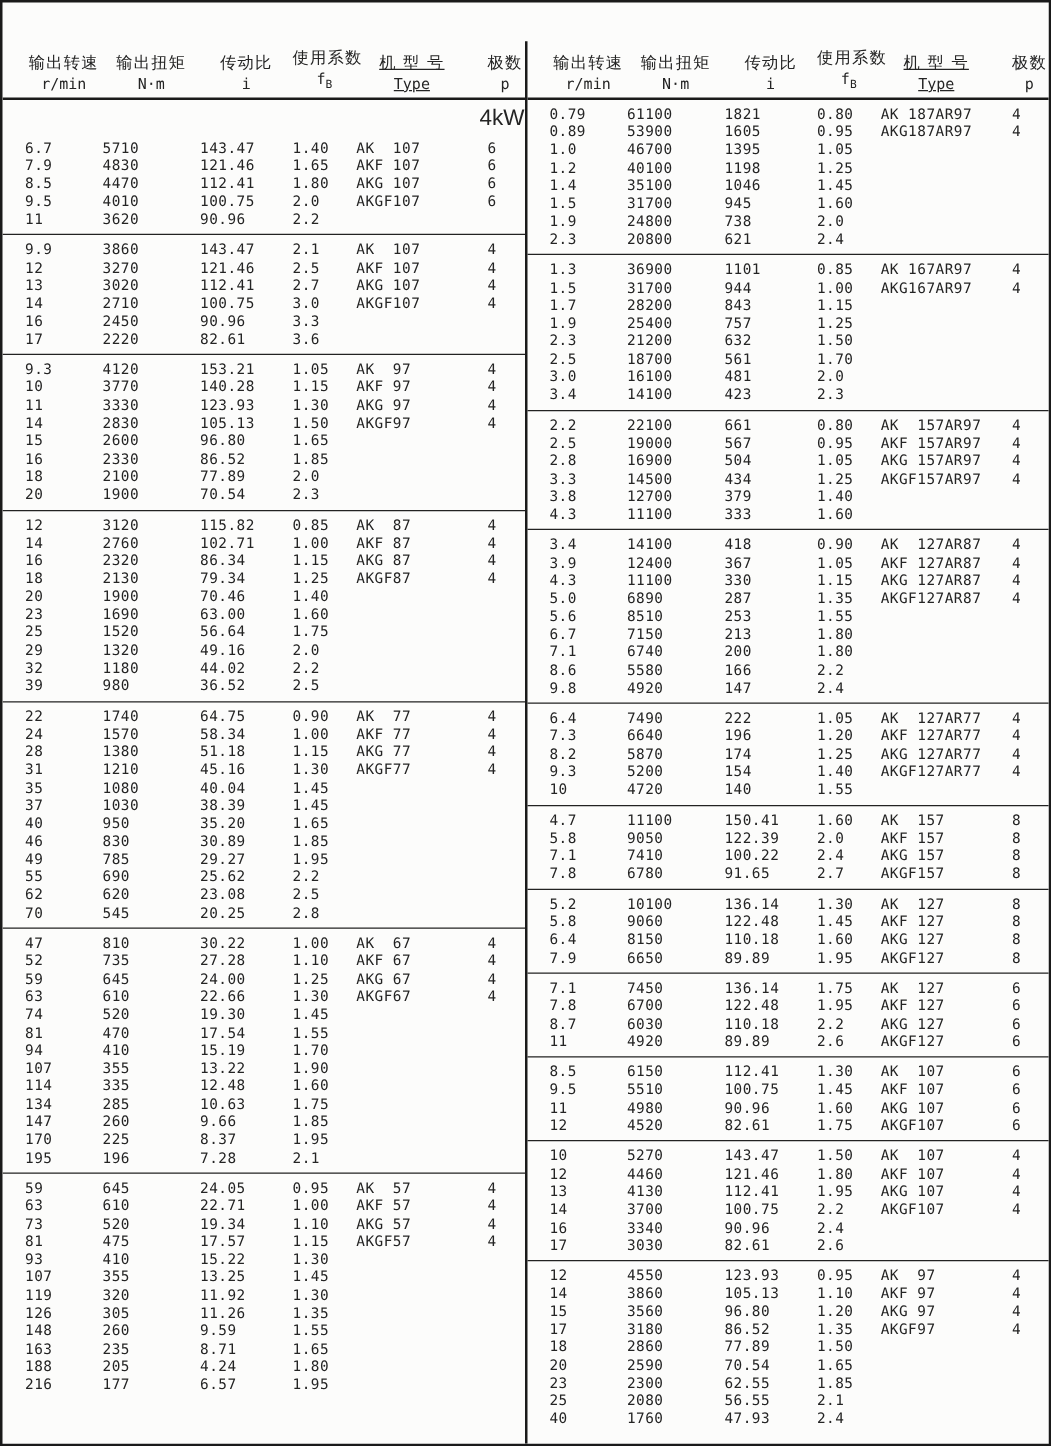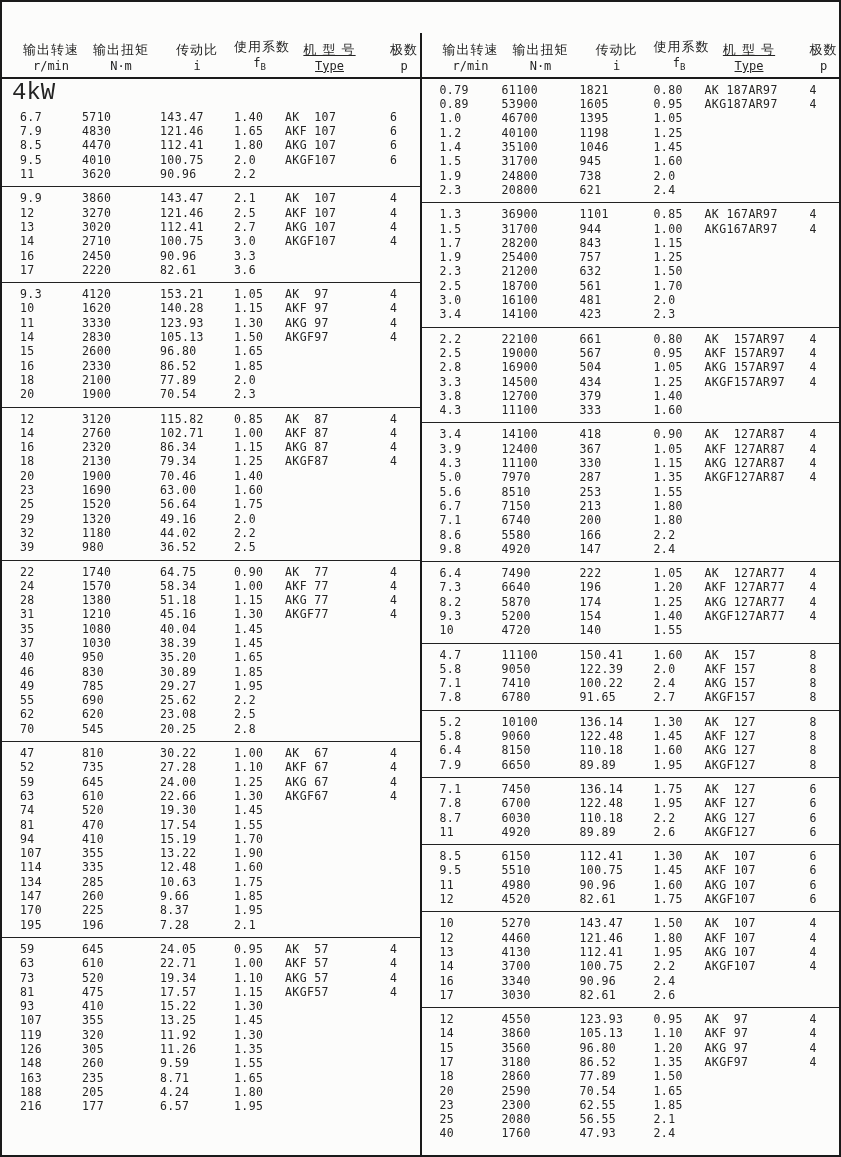--- a/index.html
+++ b/index.html
@@ -23,24 +23,24 @@
   }
   .hc{text-align:center;line-height:1.25;}
   .hz{font-family:"DejaVu Sans", sans-serif;font-size:13px;letter-spacing:1px;white-space:nowrap;}
   .hu{font-size:12px;margin-top:1px;}
   .hu sub{font-size:9px;}
   .hc-4{padding-right:16px;text-decoration:underline;}
   .hc-5{padding-right:12px;}
 
   
   .power{
-    font-family:Liberation Mono, monospace;
-    font-size:24px;
+    font-family:Liberation Sans, sans-serif;
+    font-size:18px;
     padding:3px 0 2px 10px;
-    height:22px;line-height:22px;
+    height:22px;line-height:22px;text-align:right;
   }
   .power.bordered{border-bottom:1.5px solid #222;}
 
   
   .groups{flex:1;display:flex;flex-direction:column;}
   .group{border-bottom:1.5px solid #222;padding:4px 0 5px 0;}
   .groups > .group:last-child{border-bottom:none;}
   .row{
     display:grid;
     grid-template-columns:62px 78px 74px 51px 105px 1fr;
@@ -95,21 +95,21 @@
         <div class="group">
           <div class="row"><span class="cell c0">9.9</span><span class="cell c1">3860</span><span class="cell c2">143.47</span><span class="cell c3">2.1</span><span class="cell c4">AK  107</span><span class="cell c5">4</span></div>
           <div class="row"><span class="cell c0">12</span><span class="cell c1">3270</span><span class="cell c2">121.46</span><span class="cell c3">2.5</span><span class="cell c4">AKF 107</span><span class="cell c5">4</span></div>
           <div class="row"><span class="cell c0">13</span><span class="cell c1">3020</span><span class="cell c2">112.41</span><span class="cell c3">2.7</span><span class="cell c4">AKG 107</span><span class="cell c5">4</span></div>
           <div class="row"><span class="cell c0">14</span><span class="cell c1">2710</span><span class="cell c2">100.75</span><span class="cell c3">3.0</span><span class="cell c4">AKGF107</span><span class="cell c5">4</span></div>
           <div class="row"><span class="cell c0">16</span><span class="cell c1">2450</span><span class="cell c2">90.96</span><span class="cell c3">3.3</span><span class="cell c4"></span><span class="cell c5"></span></div>
           <div class="row"><span class="cell c0">17</span><span class="cell c1">2220</span><span class="cell c2">82.61</span><span class="cell c3">3.6</span><span class="cell c4"></span><span class="cell c5"></span></div>
         </div>
         <div class="group">
           <div class="row"><span class="cell c0">9.3</span><span class="cell c1">4120</span><span class="cell c2">153.21</span><span class="cell c3">1.05</span><span class="cell c4">AK  97</span><span class="cell c5">4</span></div>
-          <div class="row"><span class="cell c0">10</span><span class="cell c1">1620</span><span class="cell c2">140.28</span><span class="cell c3">1.15</span><span class="cell c4">AKF 97</span><span class="cell c5">4</span></div>
+          <div class="row"><span class="cell c0">10</span><span class="cell c1">3770</span><span class="cell c2">140.28</span><span class="cell c3">1.15</span><span class="cell c4">AKF 97</span><span class="cell c5">4</span></div>
           <div class="row"><span class="cell c0">11</span><span class="cell c1">3330</span><span class="cell c2">123.93</span><span class="cell c3">1.30</span><span class="cell c4">AKG 97</span><span class="cell c5">4</span></div>
           <div class="row"><span class="cell c0">14</span><span class="cell c1">2830</span><span class="cell c2">105.13</span><span class="cell c3">1.50</span><span class="cell c4">AKGF97</span><span class="cell c5">4</span></div>
           <div class="row"><span class="cell c0">15</span><span class="cell c1">2600</span><span class="cell c2">96.80</span><span class="cell c3">1.65</span><span class="cell c4"></span><span class="cell c5"></span></div>
           <div class="row"><span class="cell c0">16</span><span class="cell c1">2330</span><span class="cell c2">86.52</span><span class="cell c3">1.85</span><span class="cell c4"></span><span class="cell c5"></span></div>
           <div class="row"><span class="cell c0">18</span><span class="cell c1">2100</span><span class="cell c2">77.89</span><span class="cell c3">2.0</span><span class="cell c4"></span><span class="cell c5"></span></div>
           <div class="row"><span class="cell c0">20</span><span class="cell c1">1900</span><span class="cell c2">70.54</span><span class="cell c3">2.3</span><span class="cell c4"></span><span class="cell c5"></span></div>
         </div>
         <div class="group">
           <div class="row"><span class="cell c0">12</span><span class="cell c1">3120</span><span class="cell c2">115.82</span><span class="cell c3">0.85</span><span class="cell c4">AK  87</span><span class="cell c5">4</span></div>
           <div class="row"><span class="cell c0">14</span><span class="cell c1">2760</span><span class="cell c2">102.71</span><span class="cell c3">1.00</span><span class="cell c4">AKF 87</span><span class="cell c5">4</span></div>
@@ -221,21 +221,21 @@
           <div class="row"><span class="cell c0">2.5</span><span class="cell c1">19000</span><span class="cell c2">567</span><span class="cell c3">0.95</span><span class="cell c4">AKF 157AR97</span><span class="cell c5">4</span></div>
           <div class="row"><span class="cell c0">2.8</span><span class="cell c1">16900</span><span class="cell c2">504</span><span class="cell c3">1.05</span><span class="cell c4">AKG 157AR97</span><span class="cell c5">4</span></div>
           <div class="row"><span class="cell c0">3.3</span><span class="cell c1">14500</span><span class="cell c2">434</span><span class="cell c3">1.25</span><span class="cell c4">AKGF157AR97</span><span class="cell c5">4</span></div>
           <div class="row"><span class="cell c0">3.8</span><span class="cell c1">12700</span><span class="cell c2">379</span><span class="cell c3">1.40</span><span class="cell c4"></span><span class="cell c5"></span></div>
           <div class="row"><span class="cell c0">4.3</span><span class="cell c1">11100</span><span class="cell c2">333</span><span class="cell c3">1.60</span><span class="cell c4"></span><span class="cell c5"></span></div>
         </div>
         <div class="group">
           <div class="row"><span class="cell c0">3.4</span><span class="cell c1">14100</span><span class="cell c2">418</span><span class="cell c3">0.90</span><span class="cell c4">AK  127AR87</span><span class="cell c5">4</span></div>
           <div class="row"><span class="cell c0">3.9</span><span class="cell c1">12400</span><span class="cell c2">367</span><span class="cell c3">1.05</span><span class="cell c4">AKF 127AR87</span><span class="cell c5">4</span></div>
           <div class="row"><span class="cell c0">4.3</span><span class="cell c1">11100</span><span class="cell c2">330</span><span class="cell c3">1.15</span><span class="cell c4">AKG 127AR87</span><span class="cell c5">4</span></div>
-          <div class="row"><span class="cell c0">5.0</span><span class="cell c1">7970</span><span class="cell c2">287</span><span class="cell c3">1.35</span><span class="cell c4">AKGF127AR87</span><span class="cell c5">4</span></div>
+          <div class="row"><span class="cell c0">5.0</span><span class="cell c1">6890</span><span class="cell c2">287</span><span class="cell c3">1.35</span><span class="cell c4">AKGF127AR87</span><span class="cell c5">4</span></div>
           <div class="row"><span class="cell c0">5.6</span><span class="cell c1">8510</span><span class="cell c2">253</span><span class="cell c3">1.55</span><span class="cell c4"></span><span class="cell c5"></span></div>
           <div class="row"><span class="cell c0">6.7</span><span class="cell c1">7150</span><span class="cell c2">213</span><span class="cell c3">1.80</span><span class="cell c4"></span><span class="cell c5"></span></div>
           <div class="row"><span class="cell c0">7.1</span><span class="cell c1">6740</span><span class="cell c2">200</span><span class="cell c3">1.80</span><span class="cell c4"></span><span class="cell c5"></span></div>
           <div class="row"><span class="cell c0">8.6</span><span class="cell c1">5580</span><span class="cell c2">166</span><span class="cell c3">2.2</span><span class="cell c4"></span><span class="cell c5"></span></div>
           <div class="row"><span class="cell c0">9.8</span><span class="cell c1">4920</span><span class="cell c2">147</span><span class="cell c3">2.4</span><span class="cell c4"></span><span class="cell c5"></span></div>
         </div>
         <div class="group">
           <div class="row"><span class="cell c0">6.4</span><span class="cell c1">7490</span><span class="cell c2">222</span><span class="cell c3">1.05</span><span class="cell c4">AK  127AR77</span><span class="cell c5">4</span></div>
           <div class="row"><span class="cell c0">7.3</span><span class="cell c1">6640</span><span class="cell c2">196</span><span class="cell c3">1.20</span><span class="cell c4">AKF 127AR77</span><span class="cell c5">4</span></div>
           <div class="row"><span class="cell c0">8.2</span><span class="cell c1">5870</span><span class="cell c2">174</span><span class="cell c3">1.25</span><span class="cell c4">AKG 127AR77</span><span class="cell c5">4</span></div>

